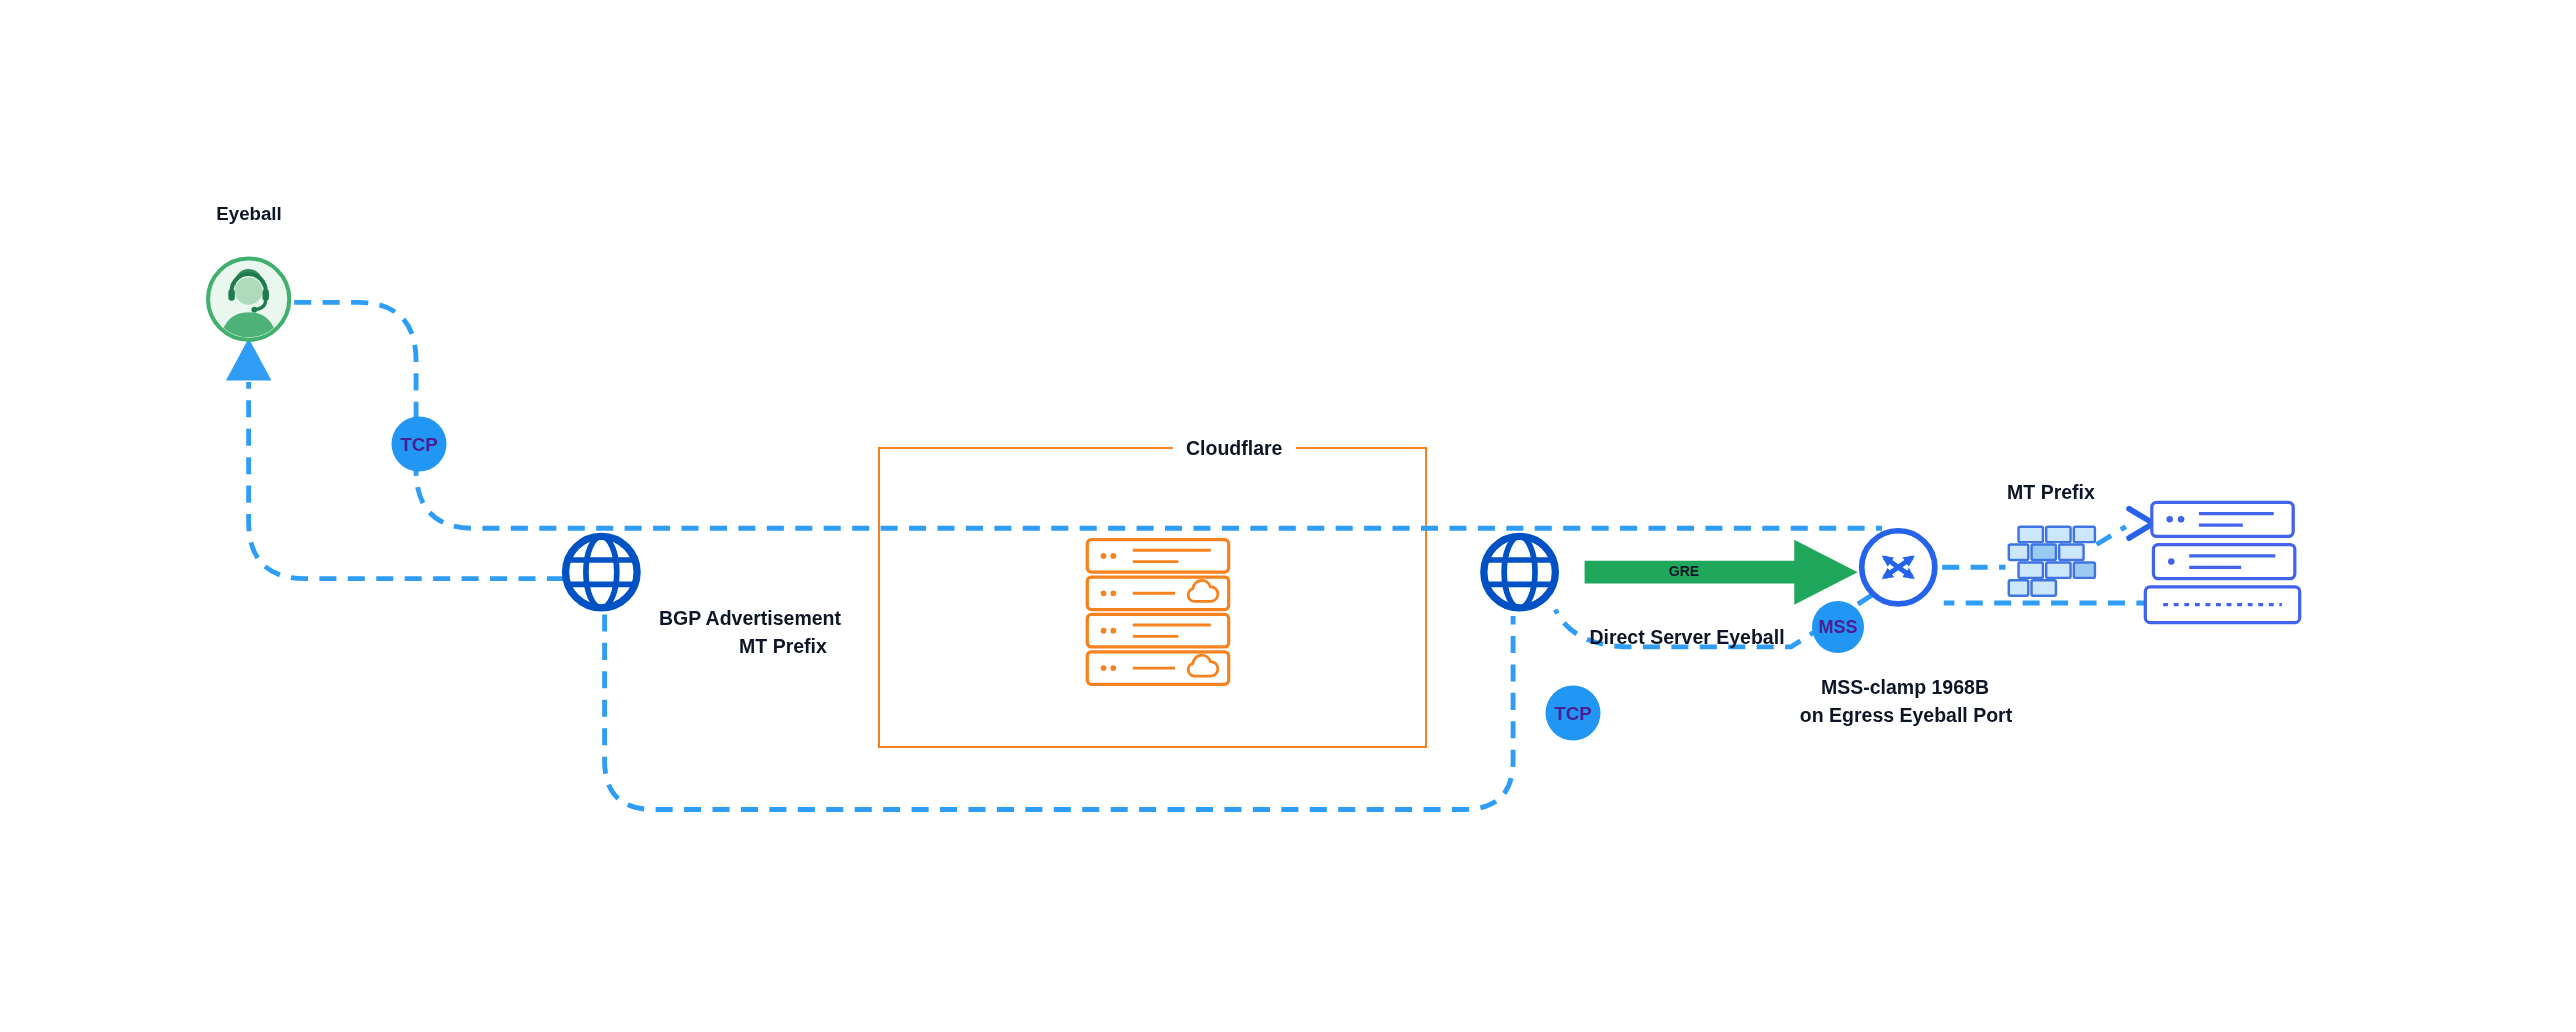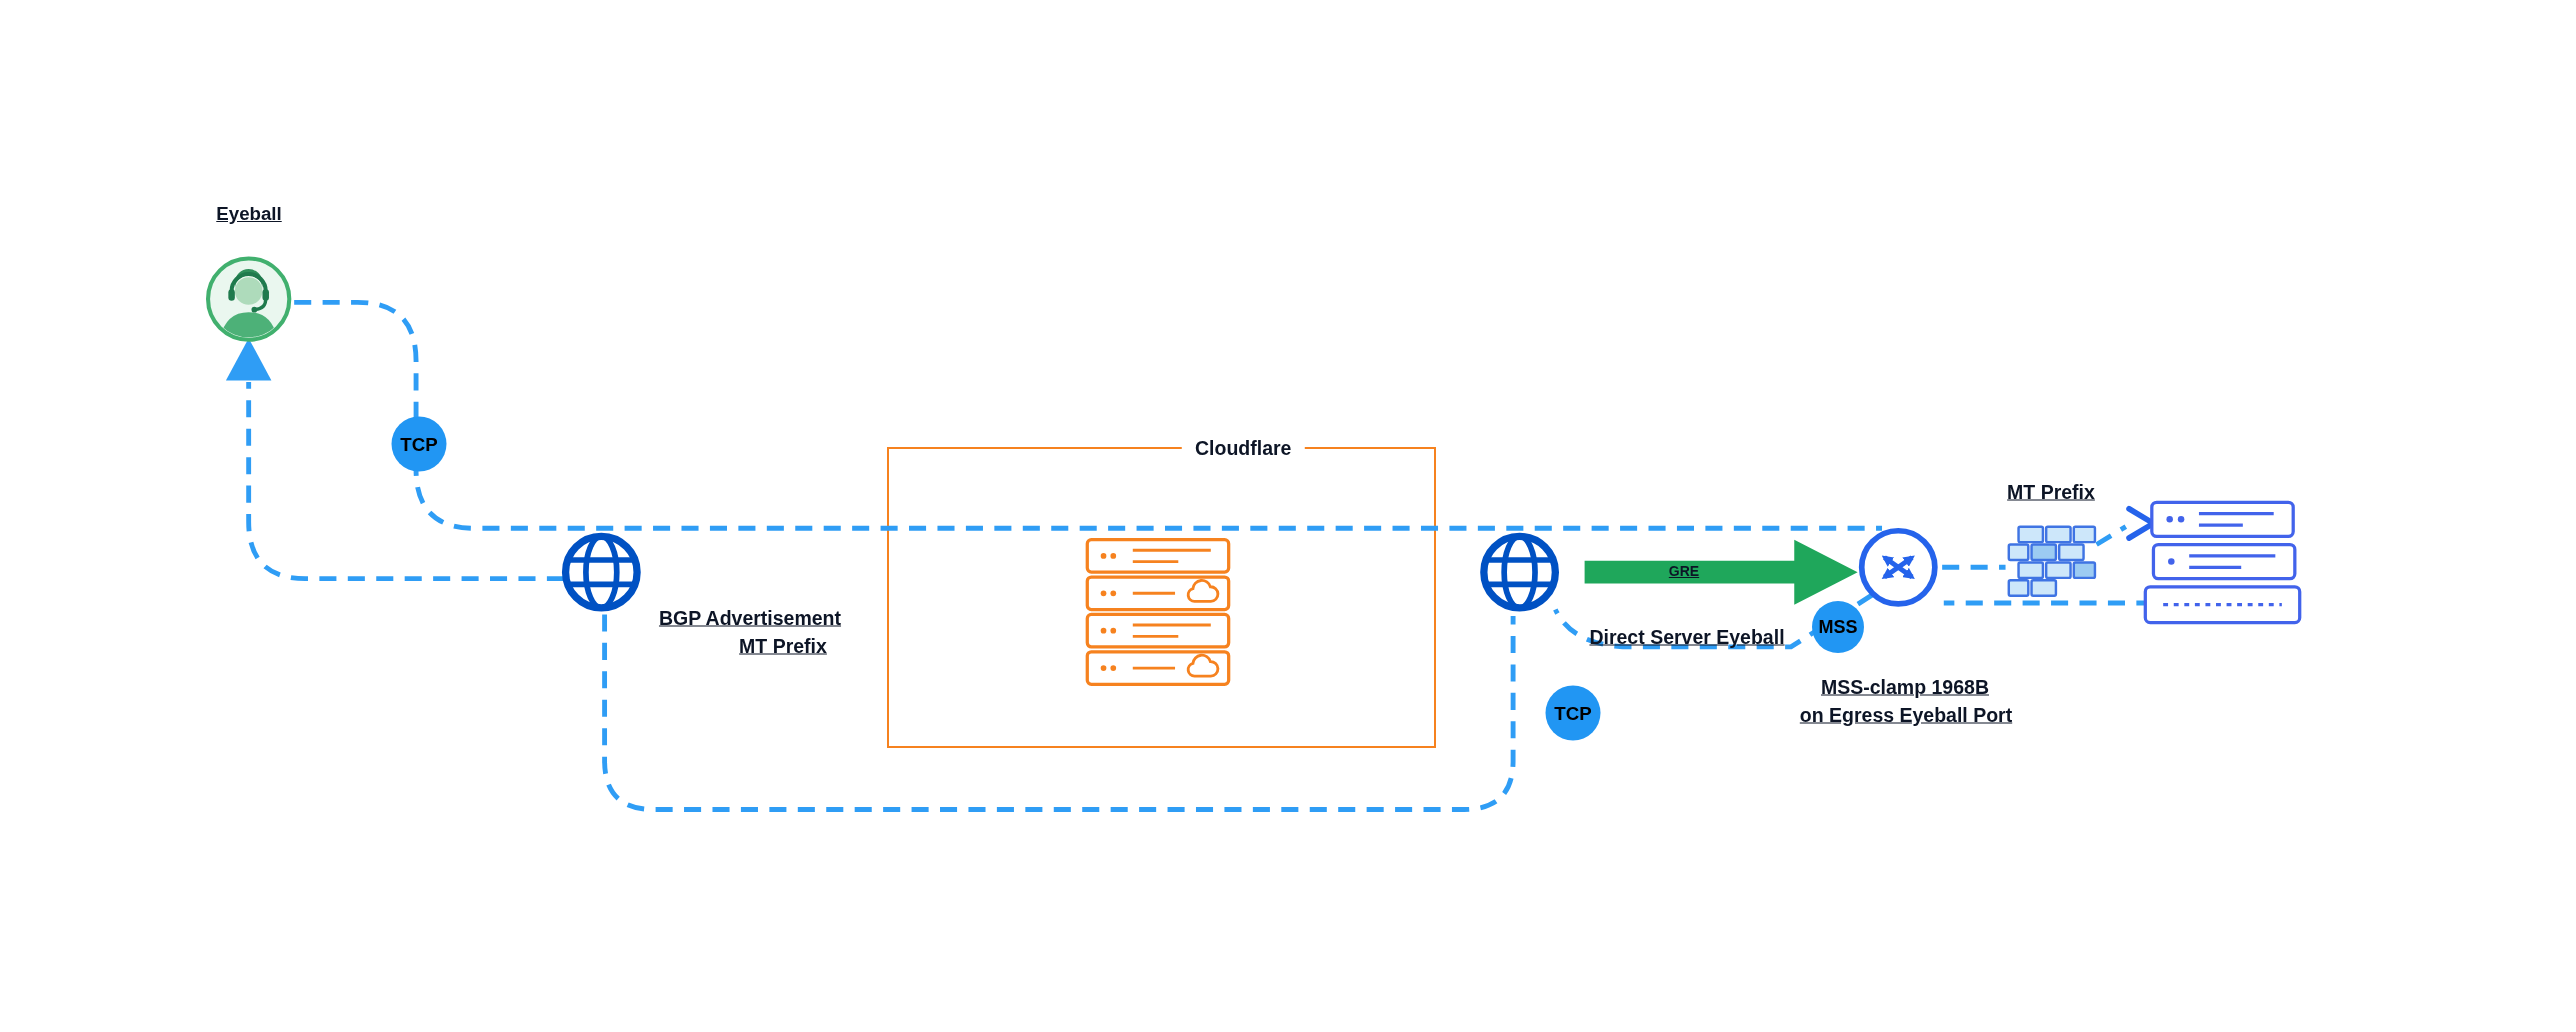--- a/index.html
+++ b/index.html
@@ -7,21 +7,21 @@
   body {
     width: 2576px; height: 1033px;
     background: var(--background, #ffffff);
     font-family: "Liberation Sans", sans-serif;
     position: relative;
     overflow: hidden;
   }
   .canvas { position: absolute; inset: 0; }
 
   
-  .box { position: absolute; background: transparent; margin-left: 9px; }
+  .box { position: absolute; background: transparent; }
   .cf-box   { left: 878px; top: 447px; width: 549px; height: 301px; border: 2.4px solid var(--cloudflare-orange, #F6821F); }
   .cust-box { left: 1778px; top: 445px; width: 564px; height: 304px; border: 2.4px solid var(--customer-blue, #2D55CB); }
   .box-label {
     position: absolute; top: 0; left: 65%;
     transform: translate(-50%, -55%);
     background: #fff; padding: 1.6px 13px;
     font-size: 19.5px; font-weight: 700;
     color: var(--text-dark, #0D1526); white-space: nowrap;
   }
 
@@ -43,27 +43,27 @@
   .cloudo { fill: #fff; stroke: var(--cloudflare-orange, #F6821F); stroke-width: 3.5; }
   .srv-blue rect { fill: #fff; stroke: var(--server-blue, #4263EB); stroke-width: 4; }
   .srv-blue line { stroke: var(--server-blue, #4263EB); stroke-width: 4; }
   .dotb { fill: var(--server-blue, #4263EB); }
   .vent { stroke-width: 10; stroke-dasharray: 6 7; }
 
   
   .lbl {
     position: absolute; transform: translate(-50%, -50%);
     font-size: 19.5px; font-weight: 700; color: var(--text-dark, #0D1526);
-    white-space: nowrap; text-align: center; text-decoration: underline;
+    white-space: nowrap; text-align: center;
   }
   .badge {
     position: absolute; transform: translate(-50%, -50%);
     border-radius: 50%;
     background: var(--badge-blue, #2196F3);
-    color: #000000; font-weight: 700; font-size: 18.7px;
+    color: #4c1d95; font-weight: 700; font-size: 18.7px;
     display: flex; align-items: center; justify-content: center;
   }
 </style>
 </head>
 <body>
 
 <div class="canvas">
 
   <div class="box cf-box">
     <span class="box-label">Cloudflare</span>

